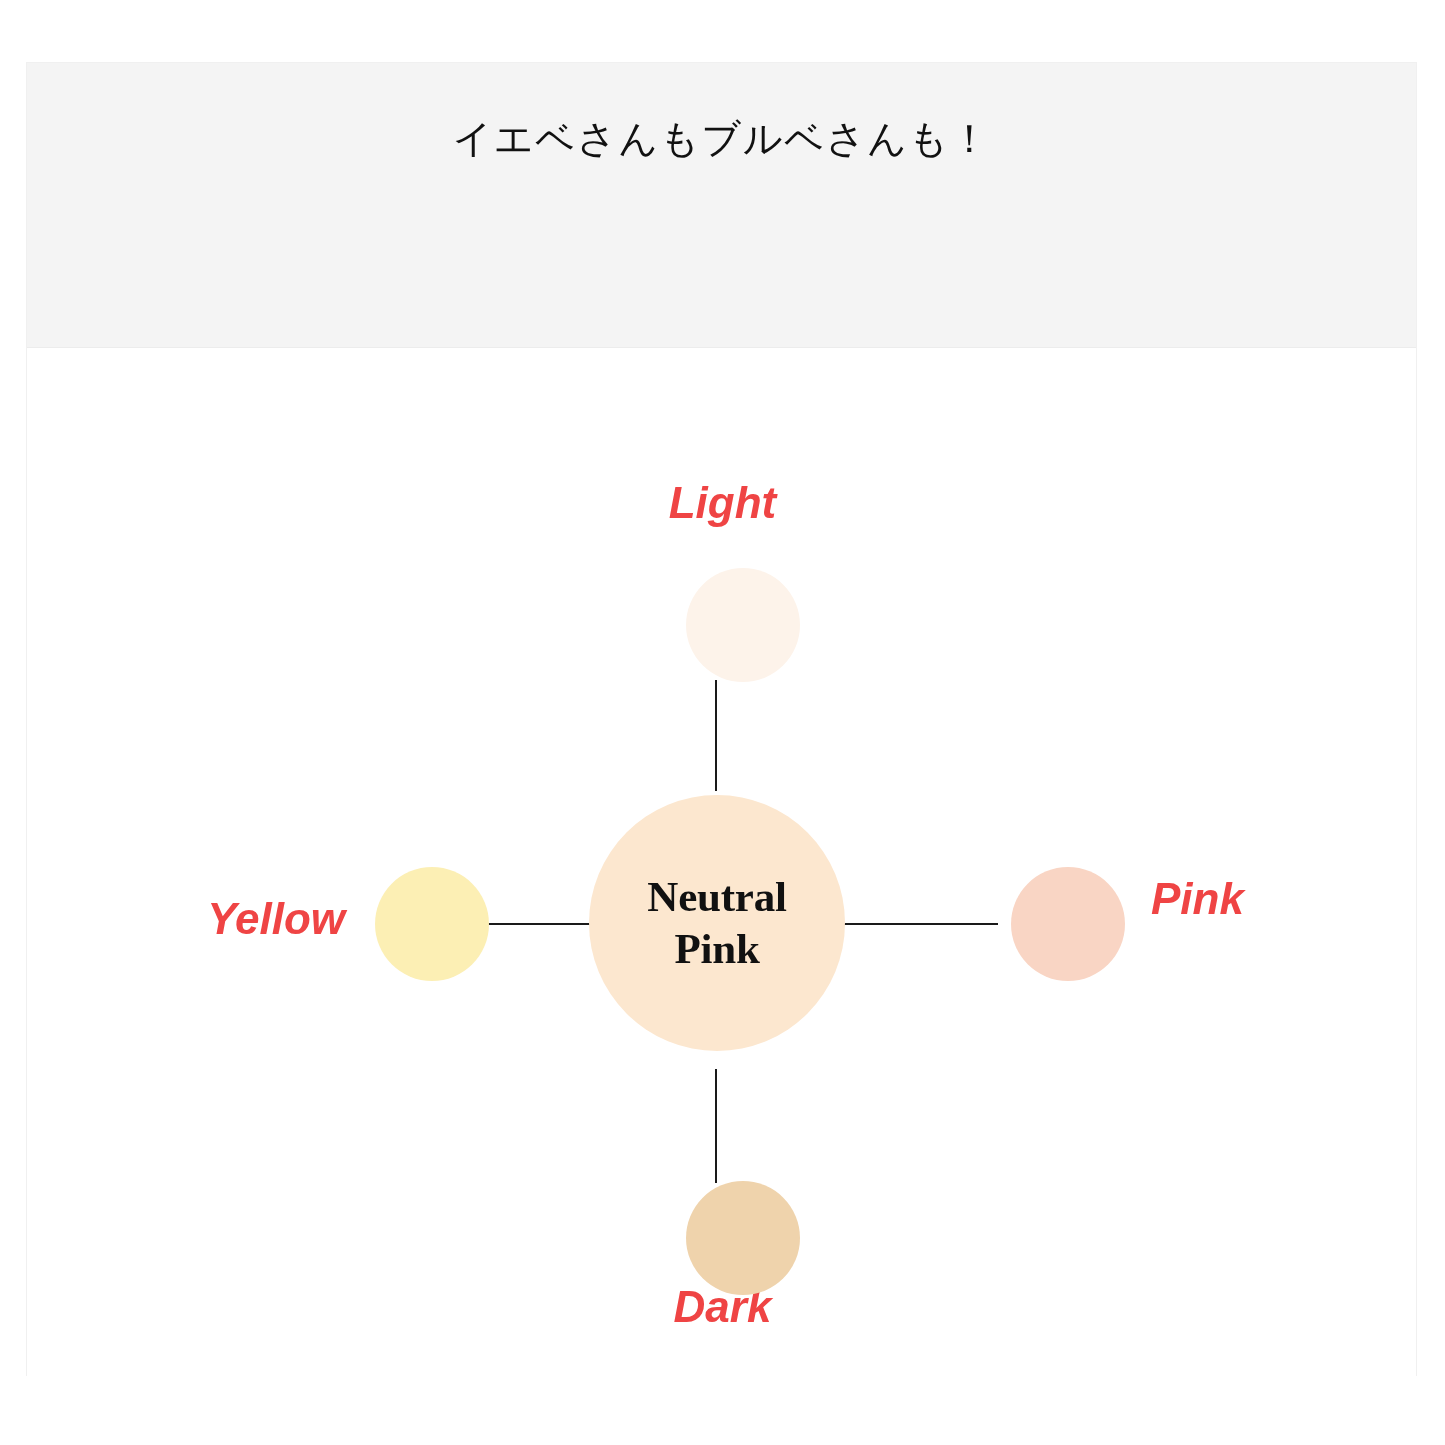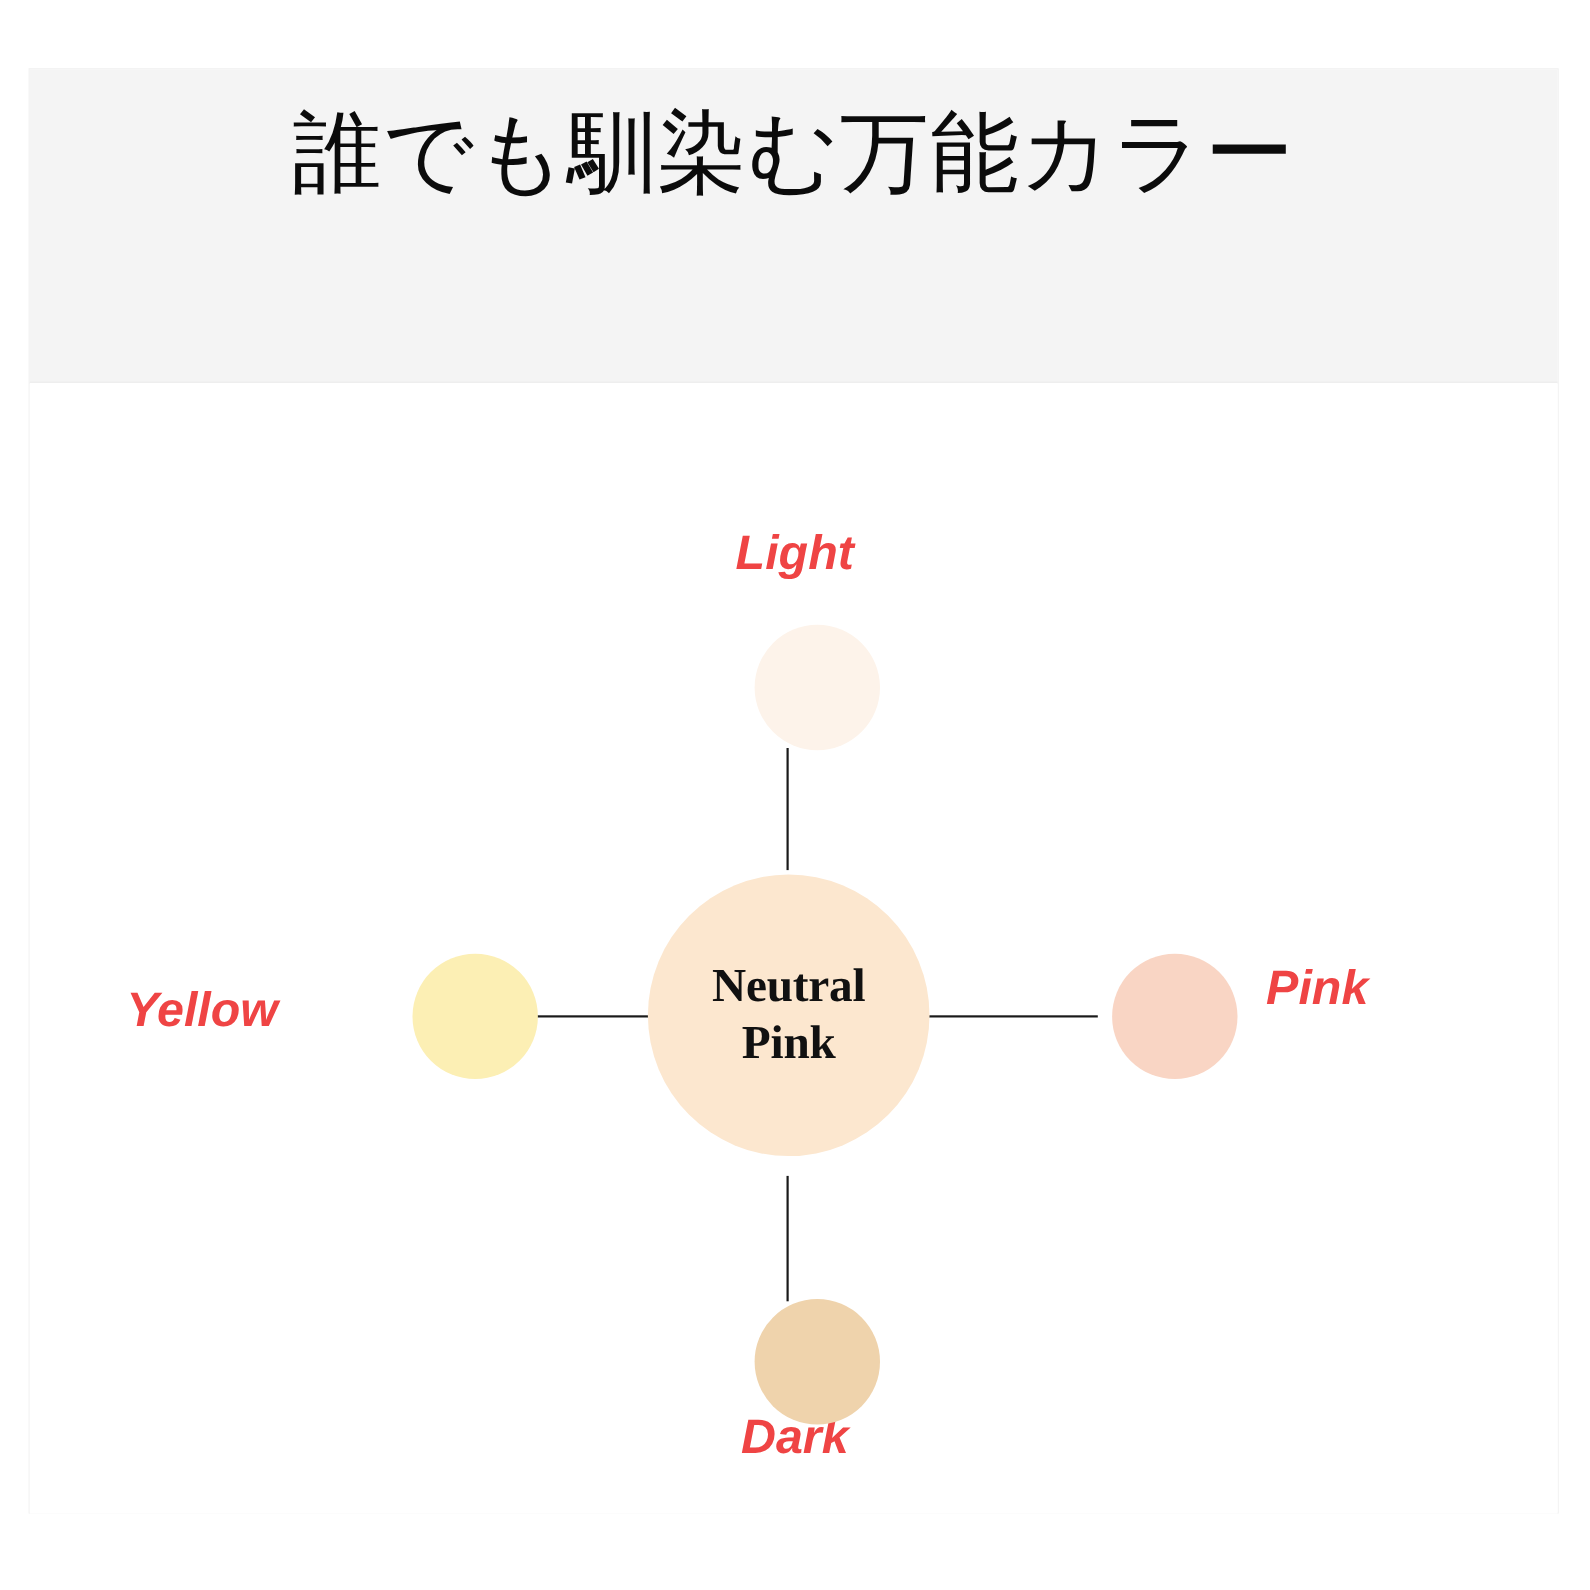--- a/index.html
+++ b/index.html
@@ -134,31 +134,31 @@
     position: absolute;
     font-size: 44px;
     font-style: italic;
     font-weight: 700;
     color: #ef4444;
     line-height: 1;
     white-space: nowrap;
   }
   .label-light  { left: 0;   top: 132px;  width: 1391px; text-align: center; }
   .label-dark   { left: 0;   top: 936px;  width: 1391px; text-align: center; }
-  .label-yellow { left: 88px;  top: 548px; width: 230px; text-align: left; }
+  .label-yellow { left: 88px;  top: 548px; width: 230px; text-align: right; }
   .label-pink   { left: 1124px; top: 528px; width: 230px; text-align: left; }
 </style>
 </head>
 <body>
 
 <div class="canvas">
   <div class="card">
 
     <div class="header" style="background: rgb(244, 244, 244);">
-      <div class="header-title">誰でも馴染む万能カラー</div>
+      <div class="header-sub">イエベさんもブルベさんも！</div>
     </div>
 
     <div class="body">
       <div class="diagram">
 
         <div class="conn conn-v conn-top" style="background: rgb(26, 26, 26);"></div>
         <div class="conn conn-v conn-bottom" style="background: rgb(26, 26, 26);"></div>
         <div class="conn conn-h conn-left" style="background: rgb(26, 26, 26);"></div>
         <div class="conn conn-h conn-right" style="background: rgb(26, 26, 26);"></div>
 

